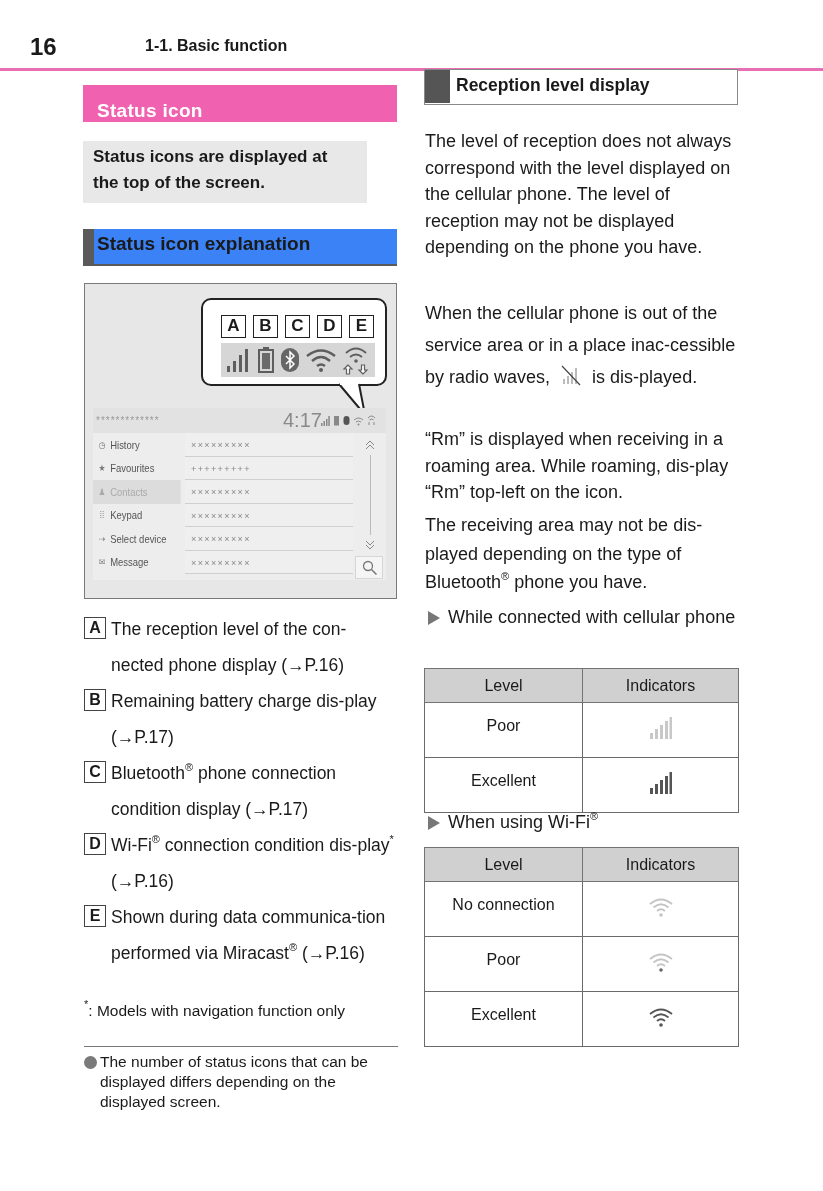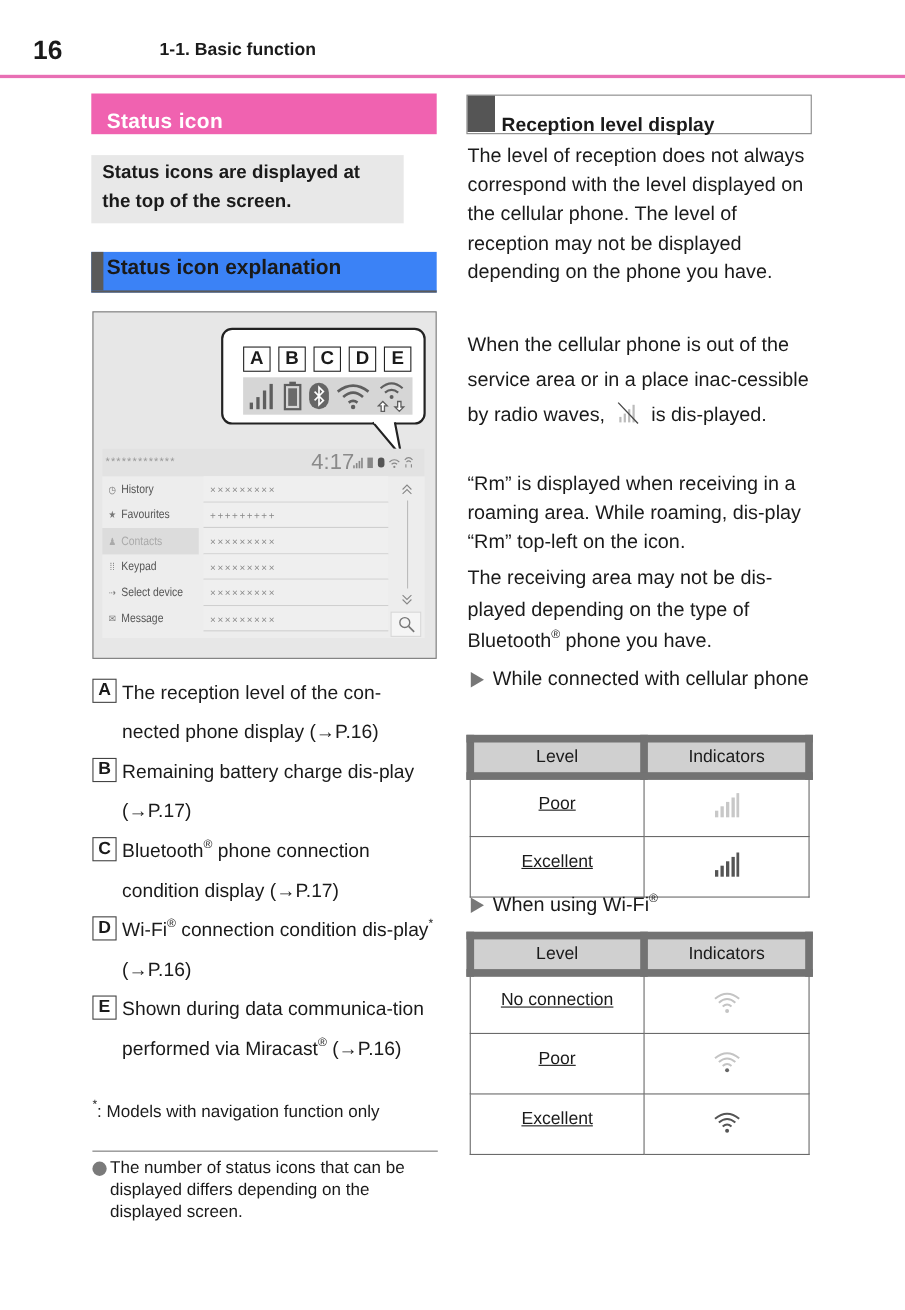--- a/index.html
+++ b/index.html
@@ -44,33 +44,33 @@
   .legend { left: 84px; top: 611px; width: 314px; font-size: 17.5px; }
   .leg-item { position: relative; padding-left: 27px; line-height: 36px; }
   .leg-item .tag { position: absolute; left: 0; top: 6px; width: 22px; height: 22px; border: 1px solid #444; font-weight: bold; font-size: 16px; text-align: center; line-height: 20px; }
   sup { font-size: 11px; vertical-align: 8px; line-height: 0; }
   .footnote { left: 84px; top: 1002px; font-size: 15.5px; }
   .note-rule { left: 84px; top: 1046px; width: 314px; height: 1px; background: #777; }
   .note { left: 84px; top: 1052px; width: 314px; font-size: 15.5px; line-height: 20px; padding-left: 16px; }
   .note::before { content: ""; position: absolute; left: 0; top: 4px; width: 13px; height: 13px; border-radius: 50%; background: #7a7a7a; }
 
   
-  .rhead { left: 424px; top: 86px; width: 314px; height: 36px; border: 1.5px solid #888; font-size: 17.5px; font-weight: bold; padding: 16px 0 0 31px; background: #fff; }
+  .rhead { left: 424px; top: 69px; width: 314px; height: 36px; border: 1.5px solid #888; font-size: 17.5px; font-weight: bold; padding: 5px 0 0 31px; background: #fff; }
   .rhead::before { content: ""; position: absolute; left: 0; top: 0; width: 25px; height: 33px; background: #555; }
   .para { left: 425px; width: 314px; font-size: 18px; color: #1a1a1a; }
   .p1 { top: 128px; line-height: 26.5px; }
   .p2 { top: 297px; line-height: 32px; }
   .p3 { top: 426px; line-height: 26.5px; }
   .p4 { top: 511px; line-height: 28.5px; }
   .bullet { left: 425px; font-size: 18px; padding-left: 23px; line-height: 26px; width: 314px; }
   .bullet::before { content: ""; position: absolute; left: 3px; top: 7px; border-left: 12px solid #777; border-top: 7px solid transparent; border-bottom: 7px solid transparent; }
 
   table.tbl { position: absolute; left: 424px; width: 315px; border-collapse: collapse; font-size: 16px; }
-  .tbl th { background: #d0d0d0; font-weight: normal; height: 34px; border: 7px solid #737373; text-align: center; }
-  .tbl td { height: 55px; border: 1px solid #6a6a6a; text-align: center; vertical-align: middle; text-decoration: underline; }
+  .tbl th { background: #d0d0d0; font-weight: normal; height: 34px; border: 1px solid #737373; text-align: center; }
+  .tbl td { height: 55px; border: 1px solid #6a6a6a; text-align: center; vertical-align: middle; }
   .tbl td.lvl { padding-bottom: 8px; }
   .tbl th:first-child, .tbl td:first-child { width: 158px; }
 </style>
 </head>
 <body>
 
 <div class="abs page-num">16</div>
 <div class="abs section-crumb">1-1. Basic function</div>
 <div class="abs header-rule"></div>
 

